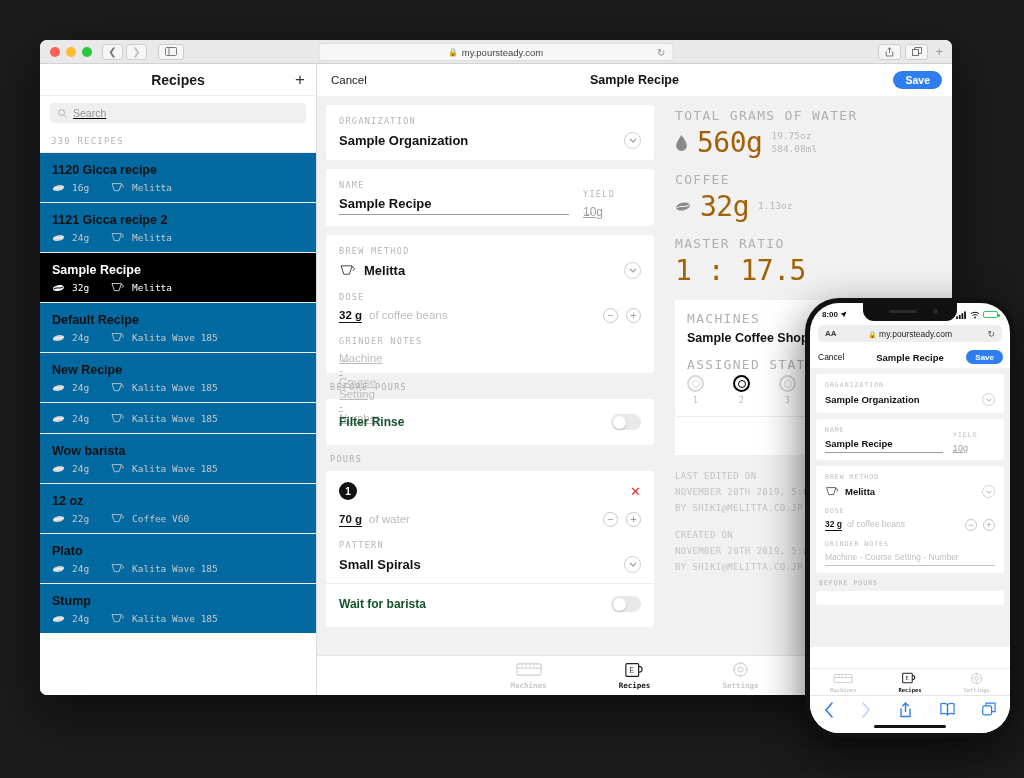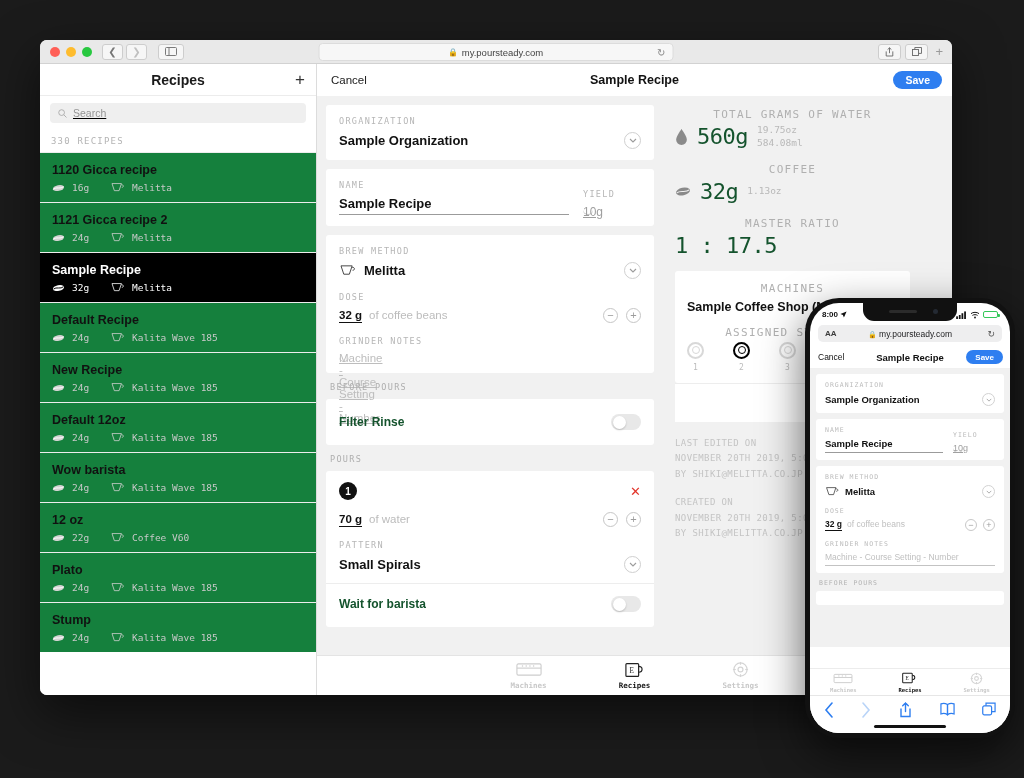--- a/index.html
+++ b/index.html
@@ -85,21 +85,21 @@
     font-size: 10.5px; color: #949494;
   }
   .sb-count {
     padding: 7px 11px 6px; font-size: 9px; letter-spacing: 1.2px;
     color: #b4b4b4; font-family: "DejaVu Sans Mono", monospace;
     background: #fff;
   }
   .sb-list { flex: 1; overflow: hidden; }
   .r-item {
     padding: 10px 12px 9px; border-top: 1px solid #ededed;
-    background: #15803d;
+    background: #0369a1;
   }
   .r-item.sel { background: #000; }
   .r-title { font-size: 12.5px; font-weight: 700; color: #111; margin-bottom: 5px; }
   .r-item.sel .r-title { color: #fff; }
   .r-meta { display: flex; align-items: center; gap: 7px; font-size: 9.5px;
             color: #c9c9c9; font-family: "DejaVu Sans Mono", monospace; }
   .r-item.sel .r-meta { color: #fff; }
   .r-meta .bean { width: 13px; height: 10px; flex: none; }
   .r-meta .brewic { width: 15px; height: 11px; flex: none; margin-left: 9px; }
   .r-meta .dose { min-width: 22px; }
@@ -179,26 +179,26 @@
   .pour-x { color: #e2342a; font-size: 13px; font-weight: 400; }
   .divline { height: 1px; background: #ededed; margin: 10px -13px 0; }
 
   
   .rightpane {
     width: 247px; background: #f1f1f1; padding: 12px 0 0 12px; flex: none;
     position: relative;
   }
   .stat { margin-bottom: 13px; }
   .stat-lab {
-    font-size: 11px; letter-spacing: 1.3px; color: #b0b0b0;
-    font-family: "DejaVu Sans Mono", monospace; margin-bottom: 3px; text-align: center;
+    font-size: 13px; letter-spacing: 1.3px; color: #b0b0b0;
+    font-family: "DejaVu Sans Mono", monospace; margin-bottom: 3px;
   }
   .stat-row { display: flex; align-items: center; gap: 9px; }
   .stat-big {
-    font-size: 22px; font-weight: 400; color: #14532d;
+    font-size: 28px; font-weight: 400; color: #a16207;
     font-family: "DejaVu Sans Mono", monospace; letter-spacing: -0.5px;
   }
   .stat-alt {
     font-size: 9.5px; color: #b8b8b8; line-height: 1.35;
     font-family: "DejaVu Sans Mono", monospace;
   }
   .mach-card { background: #fff; border-radius: 3px; padding: 11px 12px; margin-right: 0; }
   .mach-name { font-size: 12.5px; font-weight: 700; color: #111; margin: 5px 0 12px; white-space: nowrap; }
   .stations { display: flex; gap: 29px; }
   .station { text-align: center; }
@@ -468,21 +468,20 @@
                 </svg>
                 <span class="dose">24g</span>
                 <svg class="brewic" viewBox="0 0 18 14">
                   <path d="M2 2 L14 2 L11 11 L5 11 Z" fill="none" stroke="#d2d2d2" stroke-width="1"></path>
                   <path d="M14 3.5 C17 3.5 17.5 6.5 14.5 6.8" fill="none" stroke="#d2d2d2" stroke-width="1"></path>
                 </svg>
                 <span>Kalita Wave 185</span>
               </div>
             </div>
             <div class="r-item">
-              <div class="r-title">Default 12oz</div>
               <div class="r-meta">
                 <svg class="bean" viewBox="0 0 18 14">
                   <ellipse cx="9" cy="7" rx="8" ry="4" transform="rotate(-12 9 7)" fill="#d2d2d2"></ellipse>
                   <path d="M2 8.5 C6 5 12 9 16 5.2" fill="none" stroke="#fff" stroke-width="1.4"></path>
                 </svg>
                 <span class="dose">24g</span>
                 <svg class="brewic" viewBox="0 0 18 14">
                   <path d="M2 2 L14 2 L11 11 L5 11 Z" fill="none" stroke="#d2d2d2" stroke-width="1"></path>
                   <path d="M14 3.5 C17 3.5 17.5 6.5 14.5 6.8" fill="none" stroke="#d2d2d2" stroke-width="1"></path>
                 </svg>

